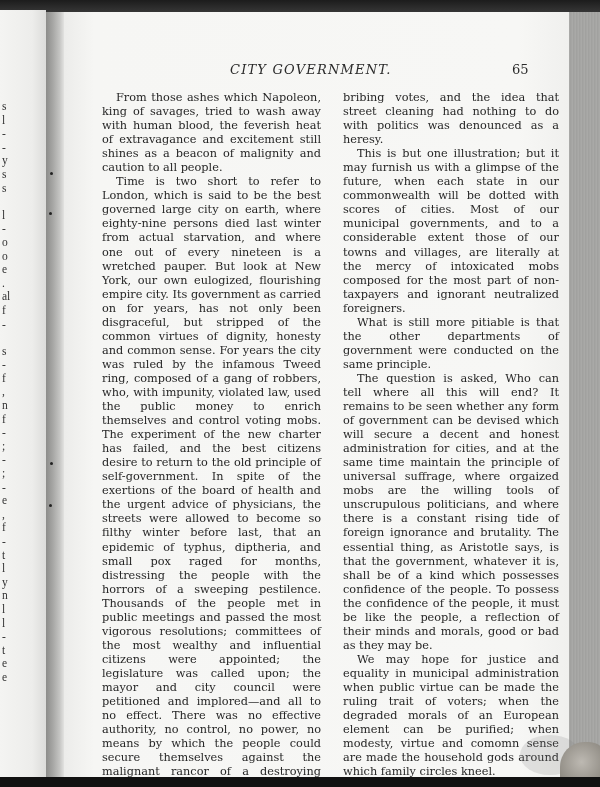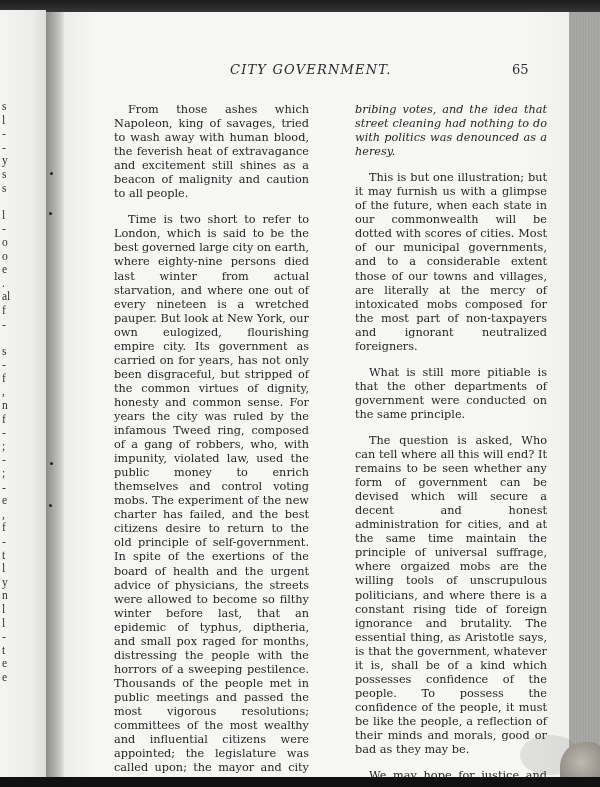--- a/index.html
+++ b/index.html
@@ -33,22 +33,22 @@
       border-radius: 50%; background: rgba(120,120,120,0.18); }
 
     .running-head { position: absolute; top: 62px; left: 230px; font-style: italic;
       font-size: 13px; letter-spacing: 1.2px; color: #2a2a2a; }
     .page-number { position: absolute; top: 62px; left: 512px; font-size: 13px; color: #2a2a2a; }
 
     .column { position: absolute; top: 91px; width: 220px; font-size: 11.3px; line-height: 14.05px;
       color: #262626; text-align: justify; }
     .col-left { left: 102px; width: 219px; }
     .col-right { left: 343px; width: 216px; }
-    .column p { margin: 12px; text-indent: 14px; }
-    .column .cont { text-indent: 0; font-style: italic; }
+    .column p { margin: 0; text-indent: 14px; }
+    .column .cont { text-indent: 0; }
     .divider { width: 98px; height: 0; border-top: 1px solid #555; margin: 6px 0 12px 58px; }
   </style>
 </head>
 <body>
 
 <div class="top-shadow"></div>
 
 <div class="prev-page">
   <div class="prev-fragments" id="prev-fragments">
       <div>s</div>

